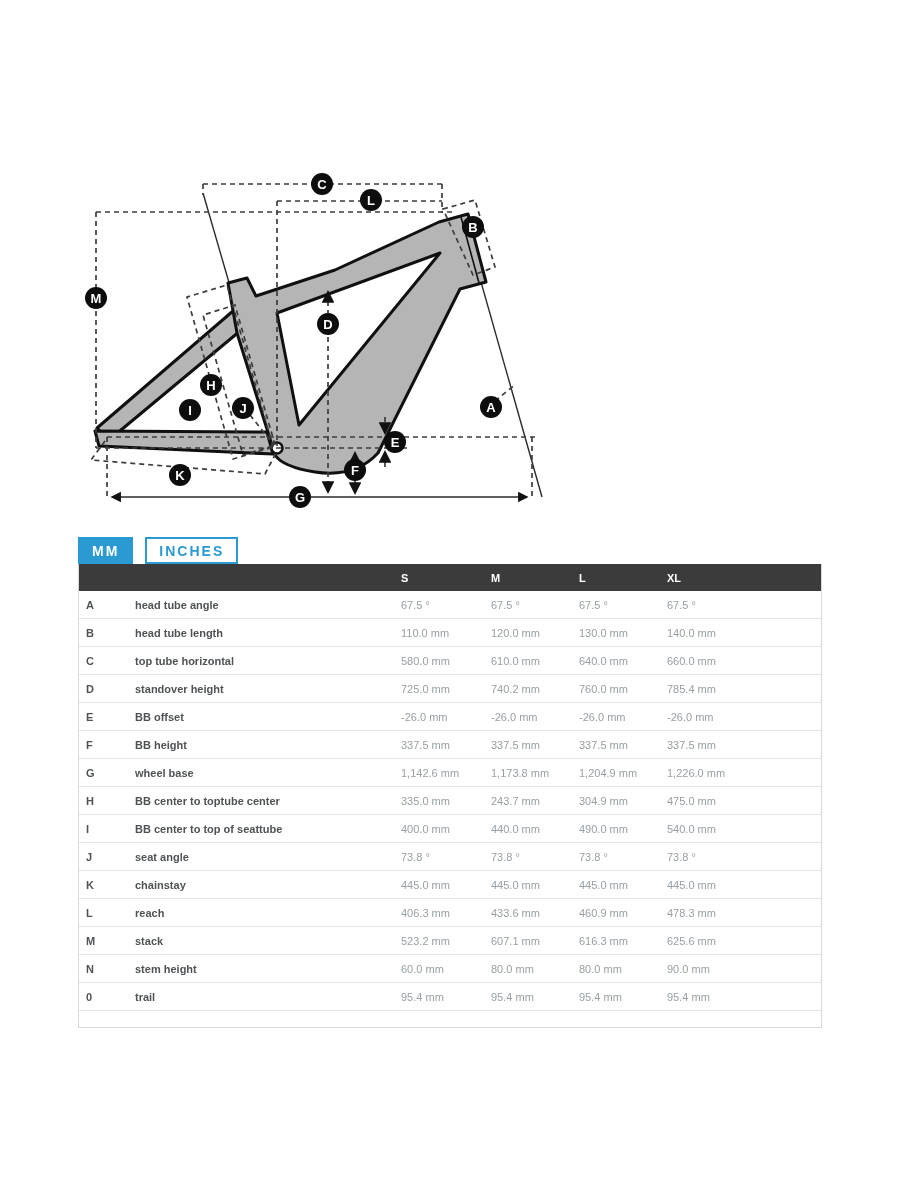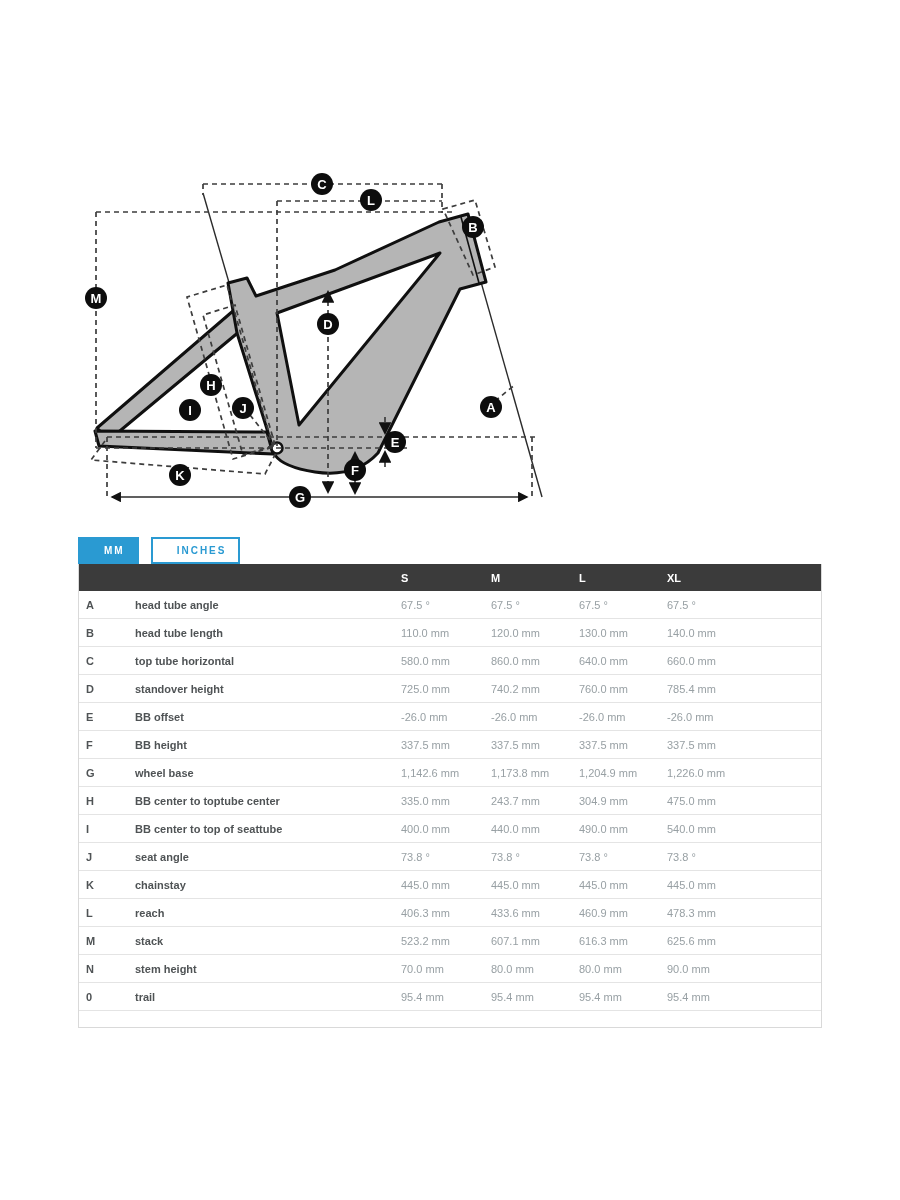--- a/index.html
+++ b/index.html
@@ -12,21 +12,21 @@
   
   .diagram { position:absolute; left:72px; top:165px; width:475px; height:352px; }
   .dash { fill:none; stroke:#3d3d3d; stroke-width:1.7; stroke-dasharray:5 4; }
   .thin { fill:none; stroke:#2b2b2b; stroke-width:1.4; }
   .frame { fill:#b5b5b5; stroke:#101010; stroke-width:3; stroke-linejoin:round; }
   .marker-circle { fill:#0d0d0d; }
   .marker-letter { fill:#ffffff; font-family:"Liberation Sans",sans-serif;
                    font-size:13px; font-weight:bold; text-anchor:middle; }
   
   .unit-tabs { position:absolute; left:78px; top:537px; display:flex; align-items:stretch; }
-  .tab { font-size:10px; font-weight:bold; letter-spacing:2px; padding:6px 12px 5px 24px;
+  .tab { font-size:14px; font-weight:bold; letter-spacing:2px; padding:6px 12px 5px 12px;
          cursor:pointer; line-height:12px; }
   .tab.active { background:#2a9ad2; color:#ffffff; border:2px solid #2a9ad2; }
   .tab.inactive { background:#ffffff; color:#2a9ad2; border:2px solid #2a9ad2; margin-left:12px; }
   
   .geo-table { position:absolute; left:78px; top:564px; width:744px; background:#fff;
                border:1px solid #d9d9d9; border-top:none; padding-bottom:16px; }
   .geo-row, .geo-head {
     display:grid;
     grid-template-columns:35px 280px 90px 88px 88px auto;
     padding-left:7px; align-items:center;
@@ -171,21 +171,21 @@
     <div class="cell-label">head tube length</div>
     <div class="cell-value">110.0 mm</div>
     <div class="cell-value">120.0 mm</div>
     <div class="cell-value">130.0 mm</div>
     <div class="cell-value">140.0 mm</div>
   </div>
       <div class="geo-row">
     <div class="cell-letter">C</div>
     <div class="cell-label">top tube horizontal</div>
     <div class="cell-value">580.0 mm</div>
-    <div class="cell-value">860.0 mm</div>
+    <div class="cell-value">610.0 mm</div>
     <div class="cell-value">640.0 mm</div>
     <div class="cell-value">660.0 mm</div>
   </div>
       <div class="geo-row">
     <div class="cell-letter">D</div>
     <div class="cell-label">standover height</div>
     <div class="cell-value">725.0 mm</div>
     <div class="cell-value">740.2 mm</div>
     <div class="cell-value">760.0 mm</div>
     <div class="cell-value">785.4 mm</div>
@@ -258,21 +258,21 @@
     <div class="cell-letter">M</div>
     <div class="cell-label">stack</div>
     <div class="cell-value">523.2 mm</div>
     <div class="cell-value">607.1 mm</div>
     <div class="cell-value">616.3 mm</div>
     <div class="cell-value">625.6 mm</div>
   </div>
       <div class="geo-row">
     <div class="cell-letter">N</div>
     <div class="cell-label">stem height</div>
-    <div class="cell-value">70.0 mm</div>
+    <div class="cell-value">60.0 mm</div>
     <div class="cell-value">80.0 mm</div>
     <div class="cell-value">80.0 mm</div>
     <div class="cell-value">90.0 mm</div>
   </div>
       <div class="geo-row">
     <div class="cell-letter">0</div>
     <div class="cell-label">trail</div>
     <div class="cell-value">95.4 mm</div>
     <div class="cell-value">95.4 mm</div>
     <div class="cell-value">95.4 mm</div>

